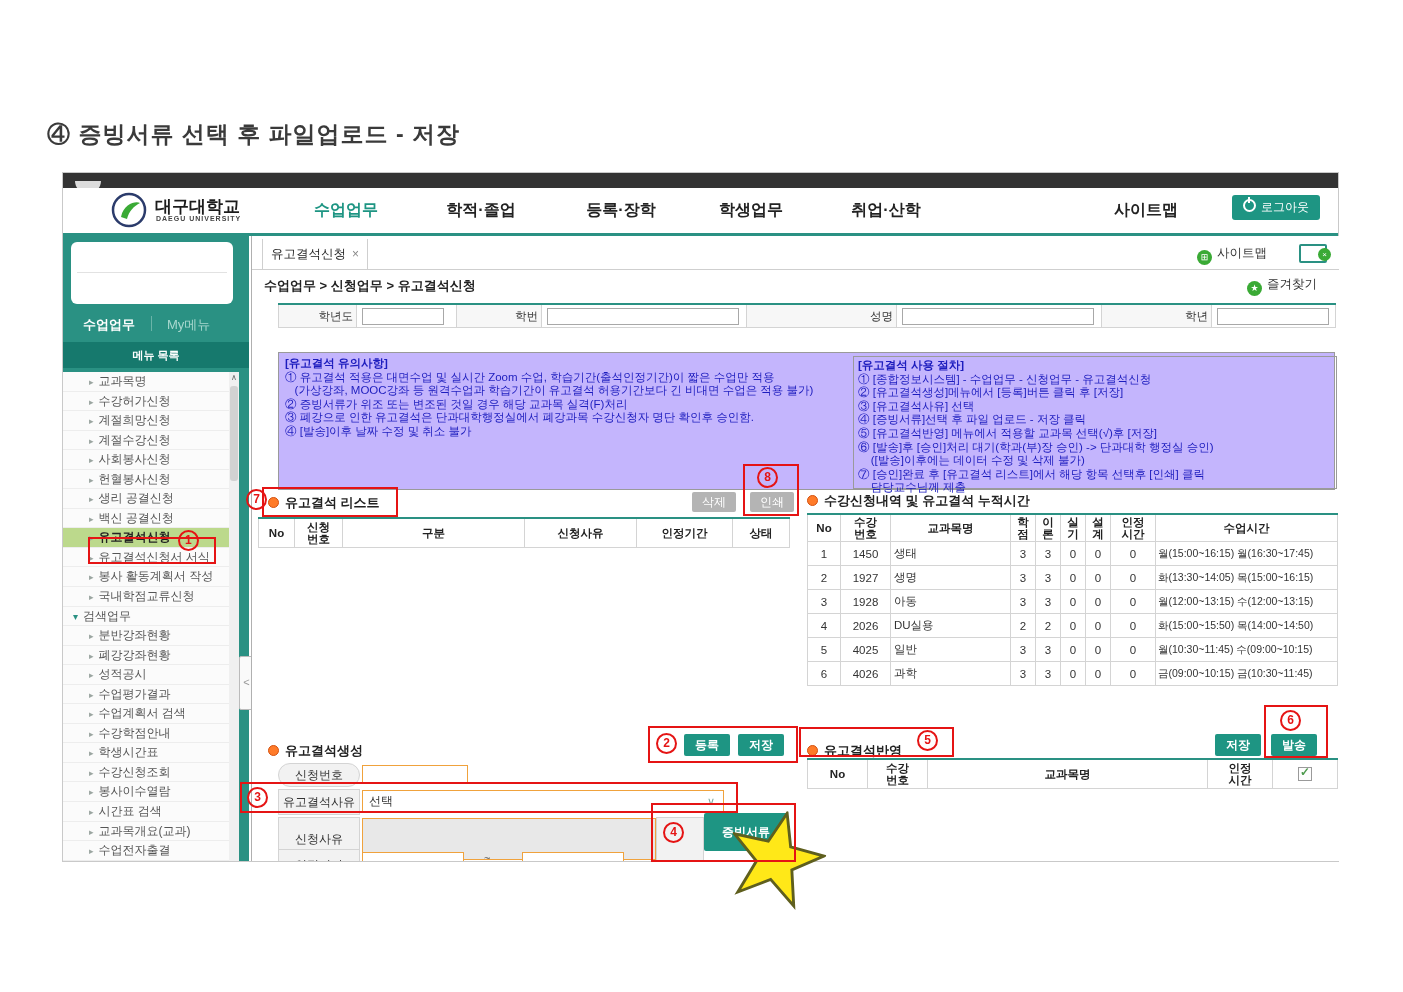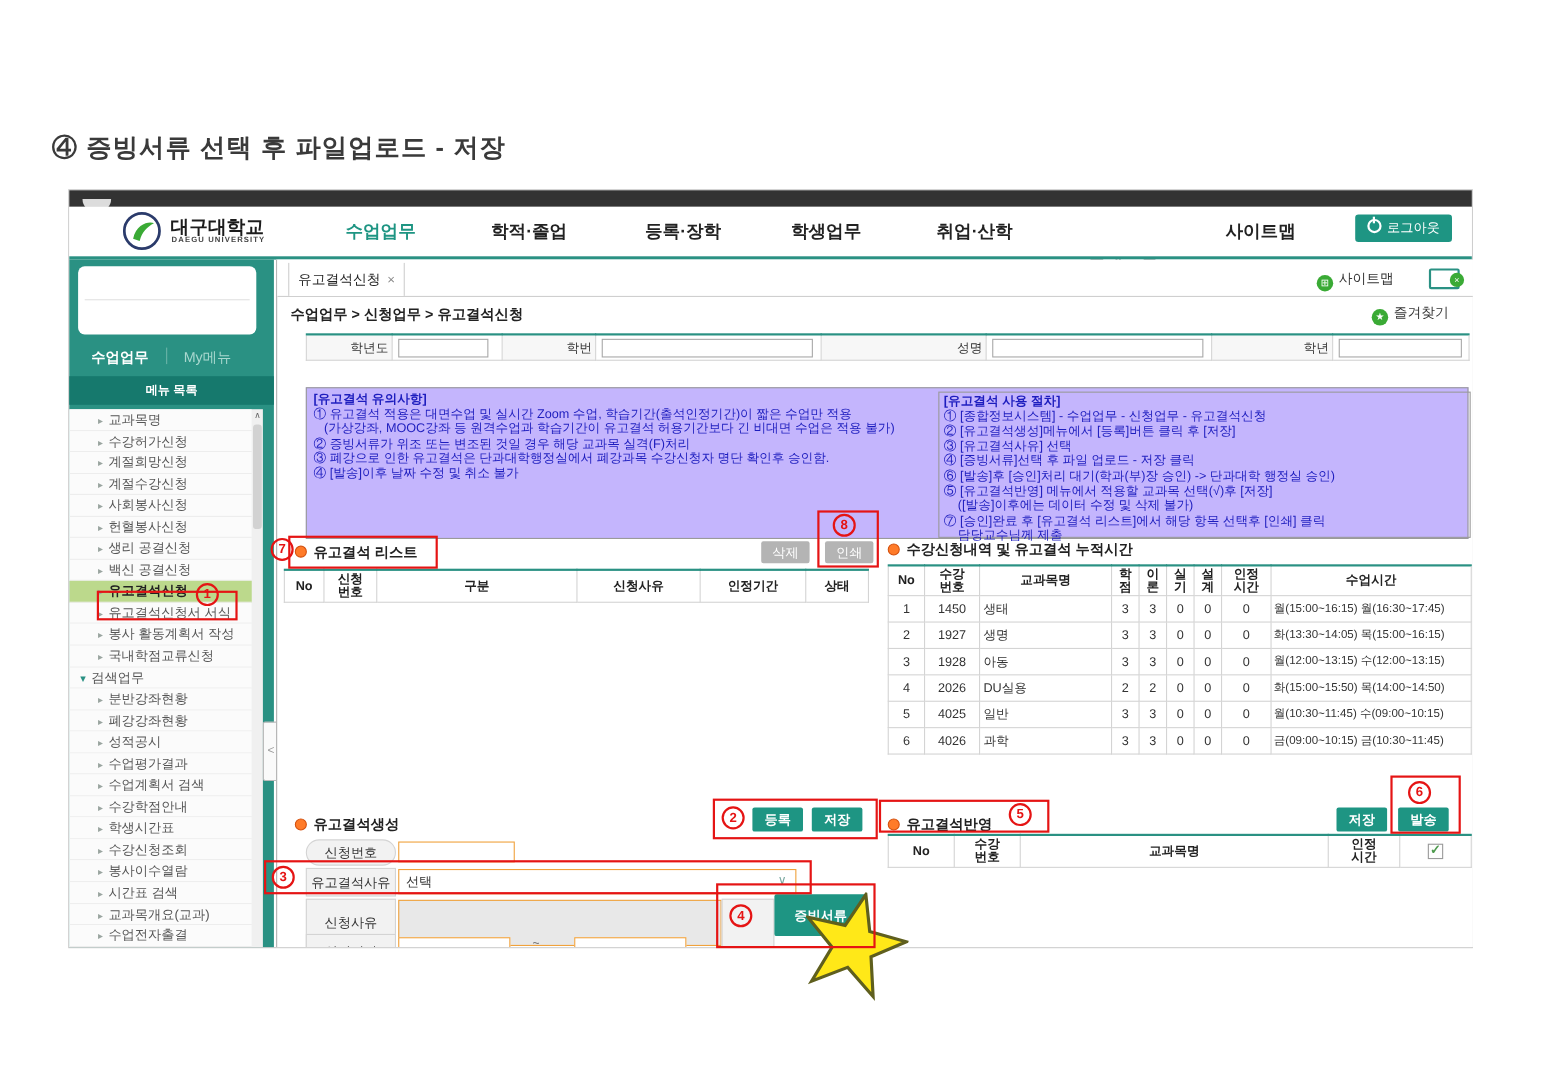--- a/index.html
+++ b/index.html
@@ -240,22 +240,22 @@
           <div class="nline">② 증빙서류가 위조 또는 변조된 것일 경우 해당 교과목 실격(F)처리</div>
           <div class="nline">③ 폐강으로 인한 유고결석은 단과대학행정실에서 폐강과목 수강신청자 명단 확인후 승인함.</div>
           <div class="nline">④ [발송]이후 날짜 수정 및 취소 불가</div>
         </div>
         <div class="nrightbox">
           <div class="nline ntitle">[유고결석 사용 절차]</div>
           <div class="nline">① [종합정보시스템] - 수업업무 - 신청업무 - 유고결석신청</div>
           <div class="nline">② [유고결석생성]메뉴에서 [등록]버튼 클릭 후 [저장]</div>
           <div class="nline">③ [유고결석사유] 선택</div>
           <div class="nline">④ [증빙서류]선택 후 파일 업로드 - 저장 클릭</div>
+          <div class="nline">⑤ [유고결석반영] 메뉴에서 적용할 교과목 선택(√)후 [저장]</div>
           <div class="nline">⑥ [발송]후 [승인]처리 대기(학과(부)장 승인) -&gt; 단과대학 행정실 승인)</div>
-          <div class="nline">⑤ [유고결석반영] 메뉴에서 적용할 교과목 선택(√)후 [저장]</div>
           <div class="nline">    ([발송]이후에는 데이터 수정 및 삭제 불가)</div>
           <div class="nline">⑦ [승인]완료 후 [유고결석 리스트]에서 해당 항목 선택후 [인쇄] 클릭</div>
           <div class="nline">    담당교수님께 제출</div>
         </div>
       </div>
 
       <div class="abs" style="left:16px;top:257px;"><span class="bullet"></span><span class="secttitle">유고결석 리스트</span></div>
       <div class="btn btn-gray" style="left:440px;top:256px;width:44px;height:20px;line-height:20px;">삭제</div>
       <div class="btn btn-gray" style="left:498px;top:256px;width:44px;height:20px;line-height:20px;">인쇄</div>
       <table class="listtable toptealed">

